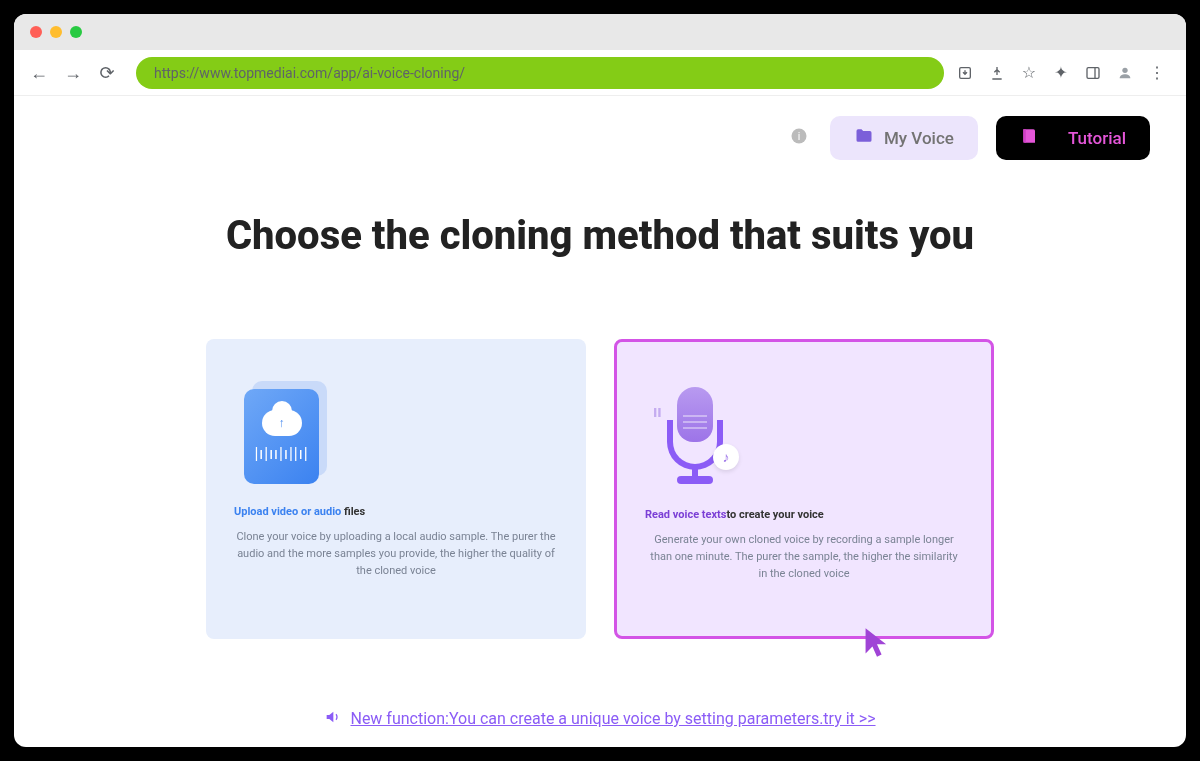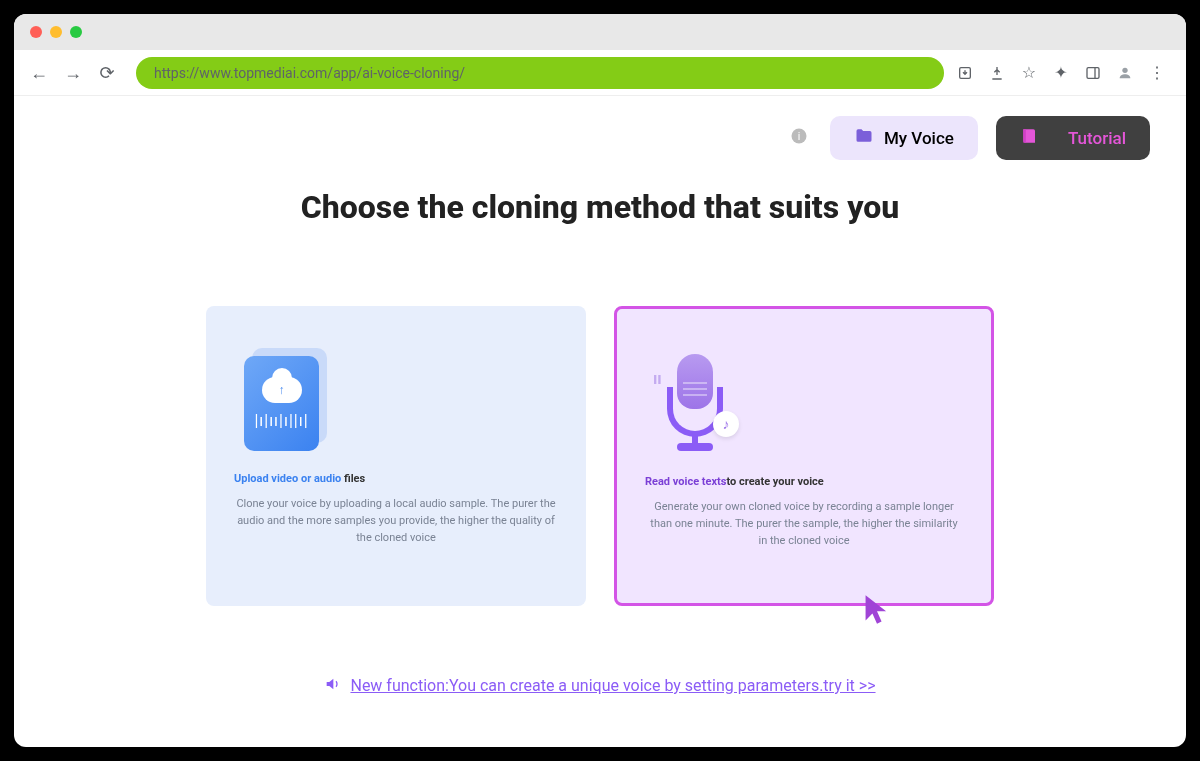--- a/index.html
+++ b/index.html
@@ -102,33 +102,33 @@
       border-radius: 10px;
       display: flex;
       align-items: center;
       gap: 10px;
       font-size: 17px;
       font-weight: 500;
       cursor: pointer;
     }
     .pill-myvoice {
       background: #ece5fc;
-      color: #000000;
+      color: #737373;
     }
     .pill-tutorial {
-      background: #404040;
+      background: #000000;
       color: #e456d8;
       gap: 28px;
     }
     .page-title {
       text-align: center;
-      font-size: 32px;
+      font-size: 40px;
       font-weight: 800;
       color: #222;
-      margin-top: 28px;
+      margin-top: 52px;
     }
     .cards {
       display: flex;
       justify-content: center;
       gap: 28px;
       margin-top: 80px;
     }
     .card {
       width: 380px;
       height: 300px;

